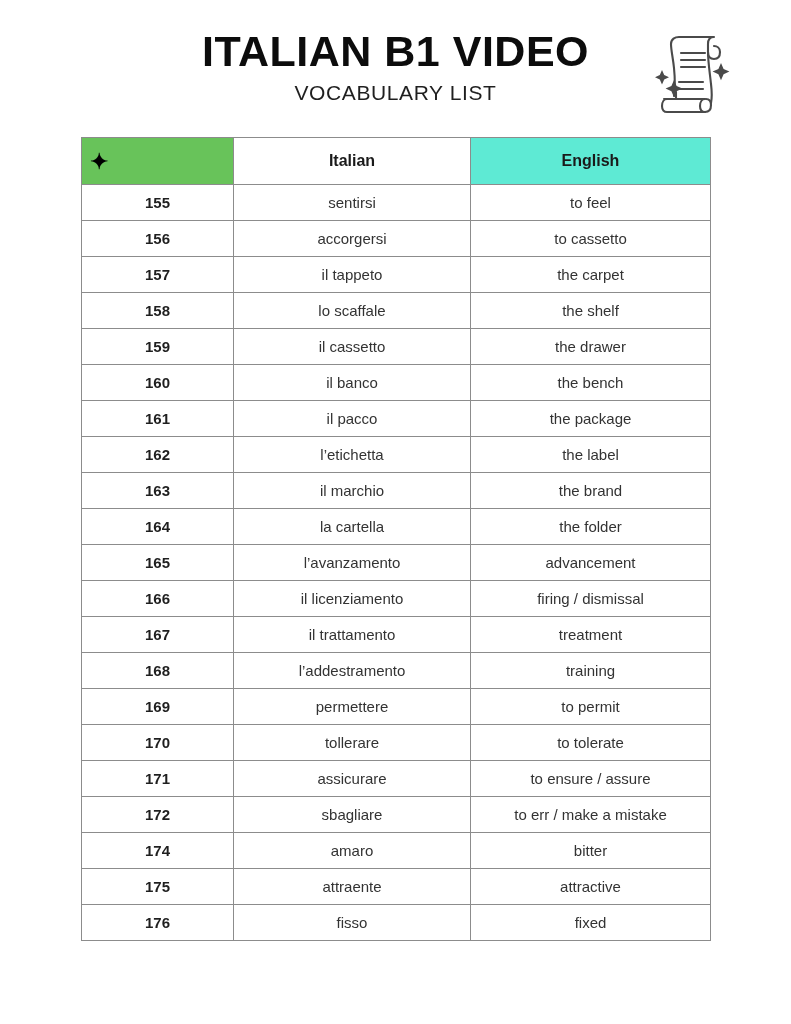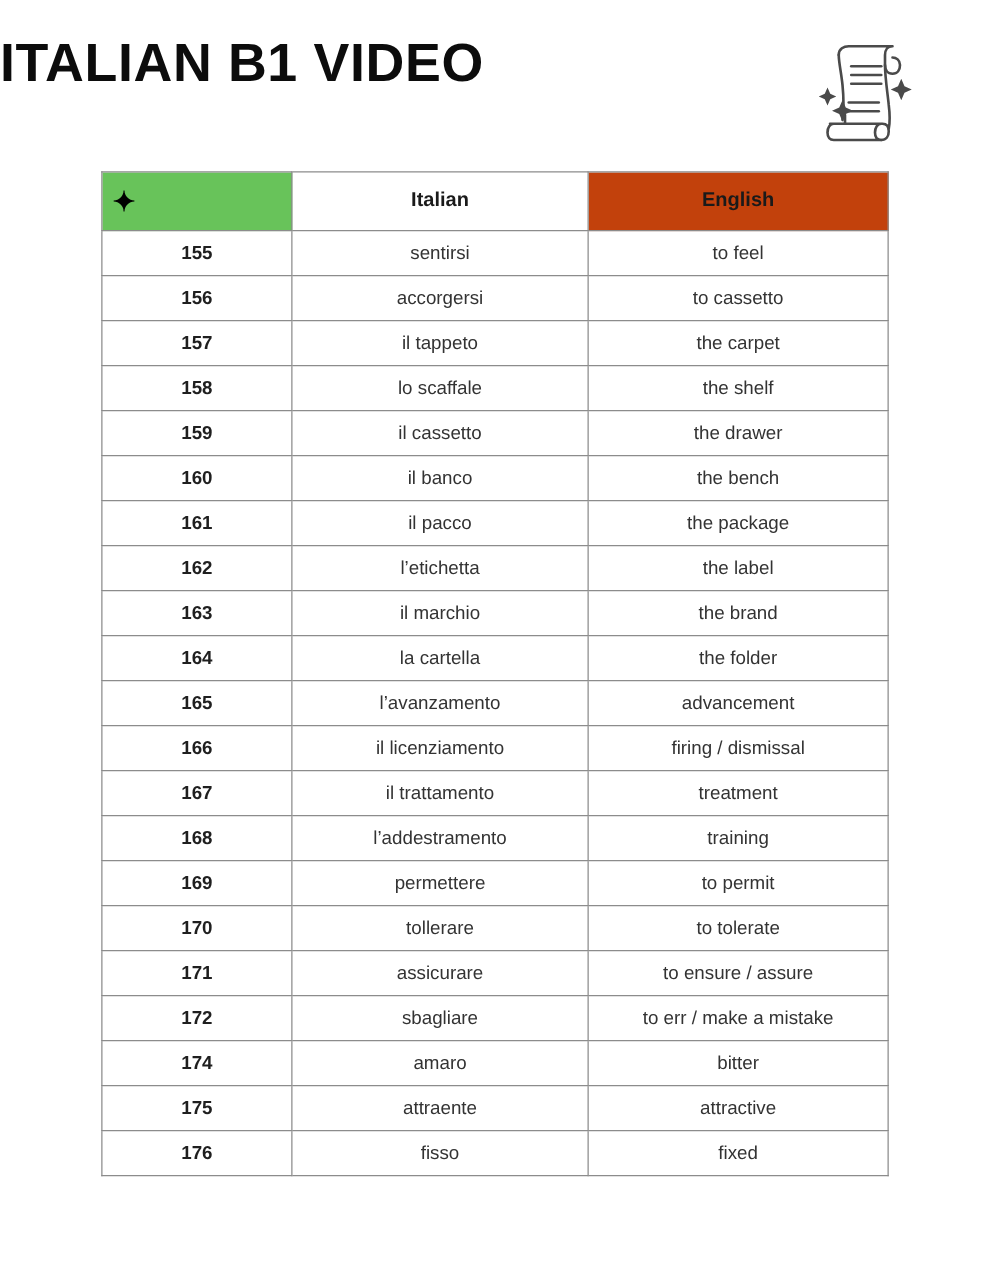--- a/index.html
+++ b/index.html
@@ -30,21 +30,21 @@
     top: 28px;
     width: 791px;
     height: 96px;
   }
 
   .header-center {
     position: absolute;
     left: 0;
     top: 0;
     width: 791px;
-    text-align: left;
+    text-align: center;
   }
 
   .doc-title {
     font-size: 43px;
     font-weight: bold;
     letter-spacing: 0.5px;
     color: #0c0c0c;
     line-height: 1.08;
     font-family: "Liberation Sans", sans-serif;
   }
@@ -99,21 +99,21 @@
     background: #68c35a;
     text-align: left;
     padding-left: 8px;
   }
 
   th.head-italian {
     background: #ffffff;
   }
 
   th.head-english {
-    background: #c2410c;
+    background: #5eead4;
   }
 
   .star-glyph {
     display: inline-block;
     font-size: 22px;
     line-height: 1;
     color: #000000;
     transform: translateY(1px);
   }
 
@@ -139,20 +139,21 @@
   }
 </style>
 </head>
 <body>
 
 <div class="page">
 
   <div class="header">
     <div class="header-center">
       <div class="doc-title">ITALIAN B1 VIDEO</div>
+      <div class="doc-subtitle">VOCABULARY LIST</div>
     </div>
 
     <div class="scroll-icon">
       <svg viewBox="0 0 92 88" width="92" height="88" aria-hidden="true">
         <g fill="none" stroke="#4a4a4a" stroke-width="2.1" stroke-linecap="round" stroke-linejoin="round">
           <path d="M26 14 C26 9, 30 7, 34 7 L69 7 C65 7, 63 10, 63 14
                    L63 22 C63 26, 65 29, 69 29 C73 29, 75 26, 75 22
                    C75 18, 72 16, 69 16"></path>
           <path d="M26 14 C26 20, 28 28, 29 38 C30 48, 30 58, 29 66"></path>
           <path d="M63 22 C63 32, 65 44, 66 54 C67 62, 67 68, 66 73"></path>

